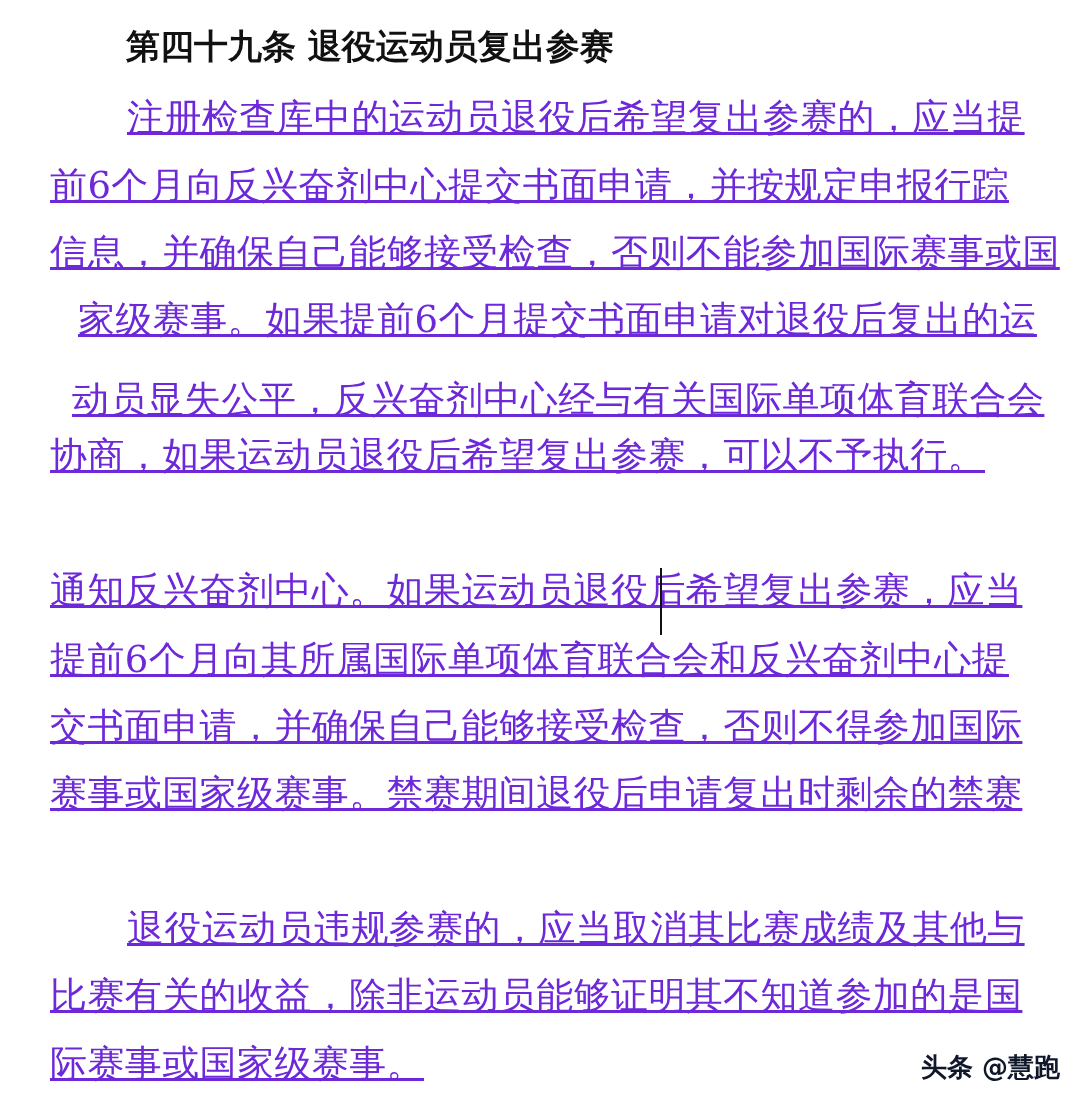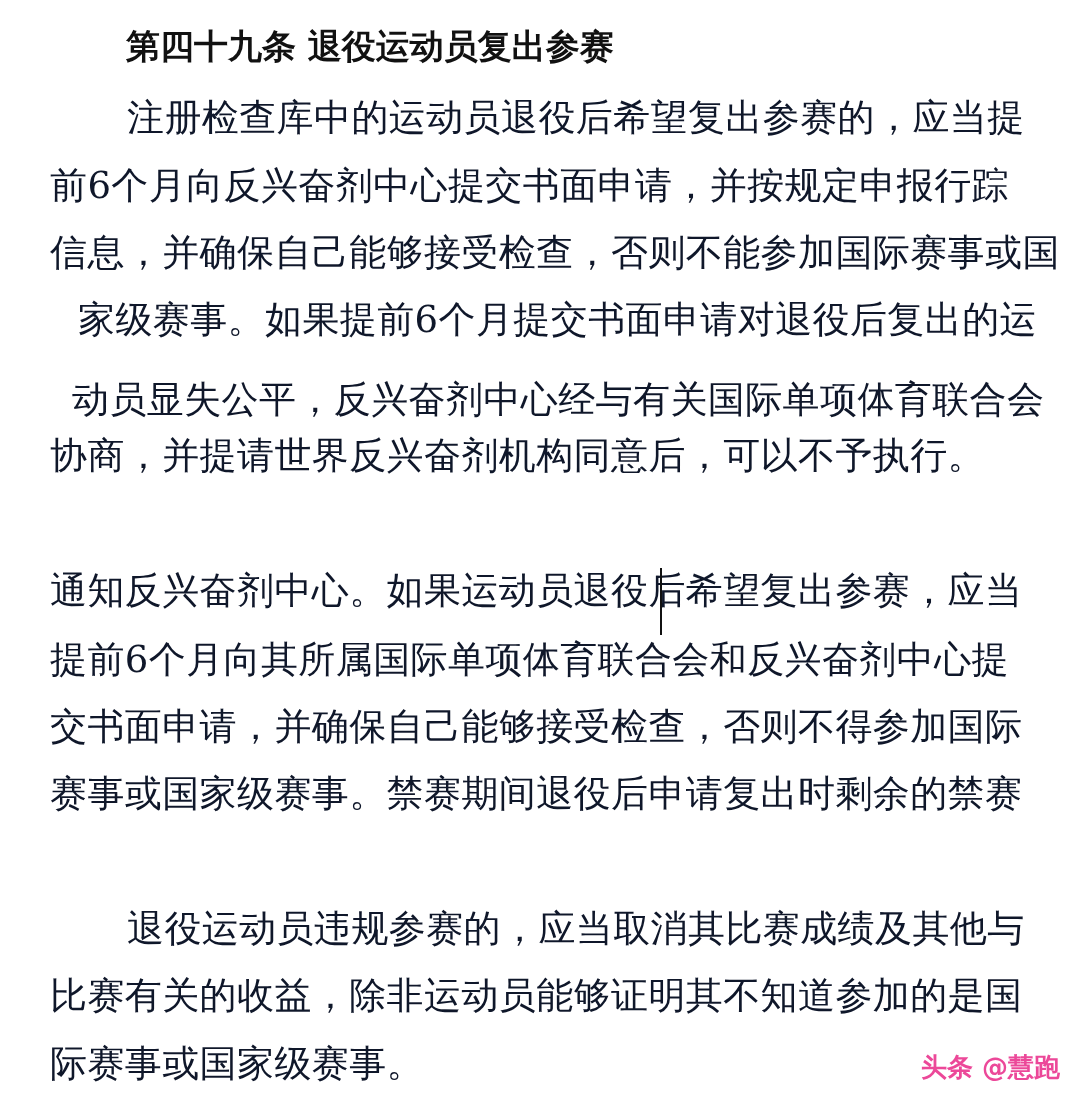--- a/index.html
+++ b/index.html
@@ -34,59 +34,60 @@
       white-space: nowrap;
       color: #111;
     }
     .line {
       position: absolute;
       left: 50px;
       font-size: 37px;
       line-height: 48px;
       white-space: nowrap;
       letter-spacing: 0.4px;
-      color: #0f172a;
+      color: #6d28d9;
+      text-decoration: underline;
     }
     .line.indent {
       left: 127px;
     }
     .caret {
       position: absolute;
       left: 660px;
       top: 568px;
       width: 2px;
       height: 67px;
       background: #111;
     }
     .watermark {
       position: absolute;
       left: 921px;
       top: 1050px;
       font-family: "DejaVu Sans", "Liberation Sans", sans-serif;
       font-size: 26px;
       line-height: 34px;
-      color: #ec4899;
+      color: #0f172a;
       white-space: nowrap;
       text-shadow: 1px 1px 0 #fff, -1px -1px 0 #fff;
       font-weight: bold;
     }
   </style>
 </head>
 <body>
 
 <div class="page">
 
   <div class="title">第四十九条 退役运动员复出参赛</div>
 
   <div class="line indent" style="top:94px;">注册检查库中的运动员退役后希望复出参赛的，应当提</div>
   <div class="line" style="top:162px;">前6个月向反兴奋剂中心提交书面申请，并按规定申报行踪</div>
   <div class="line" style="top:229px;">信息，并确保自己能够接受检查，否则不能参加国际赛事或国</div>
   <div class="line" style="top:296px;margin-left:28px;">家级赛事。如果提前6个月提交书面申请对退役后复出的运</div>
   <div class="line" style="top:376px;margin-left:22px;">动员显失公平，反兴奋剂中心经与有关国际单项体育联合会</div>
-  <div class="line" style="top:432px;">协商，并提请世界反兴奋剂机构同意后，可以不予执行。</div>
+  <div class="line" style="top:432px;">协商，如果运动员退役后希望复出参赛，可以不予执行。</div>
 
   <div class="line" style="top:567px;">通知反兴奋剂中心。如果运动员退役后希望复出参赛，应当</div>
   <div class="line" style="top:636px;">提前6个月向其所属国际单项体育联合会和反兴奋剂中心提</div>
   <div class="line" style="top:703px;">交书面申请，并确保自己能够接受检查，否则不得参加国际</div>
   <div class="line" style="top:770px;">赛事或国家级赛事。禁赛期间退役后申请复出时剩余的禁赛</div>
 
   <div class="line indent" style="top:905px;">退役运动员违规参赛的，应当取消其比赛成绩及其他与</div>
   <div class="line" style="top:972px;">比赛有关的收益，除非运动员能够证明其不知道参加的是国</div>
   <div class="line" style="top:1040px;">际赛事或国家级赛事。</div>
 

